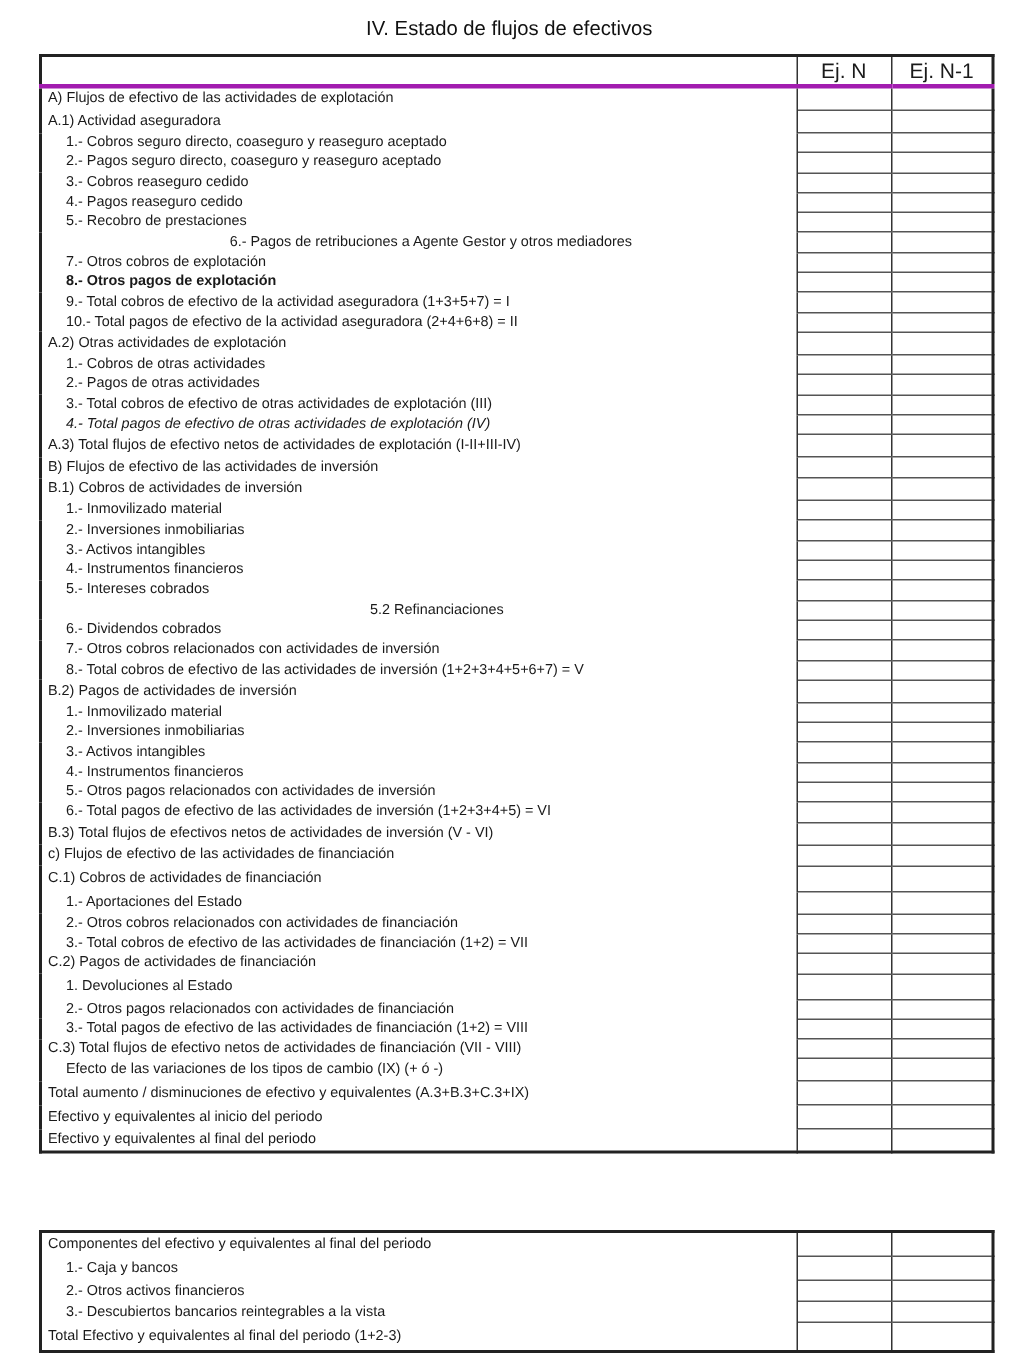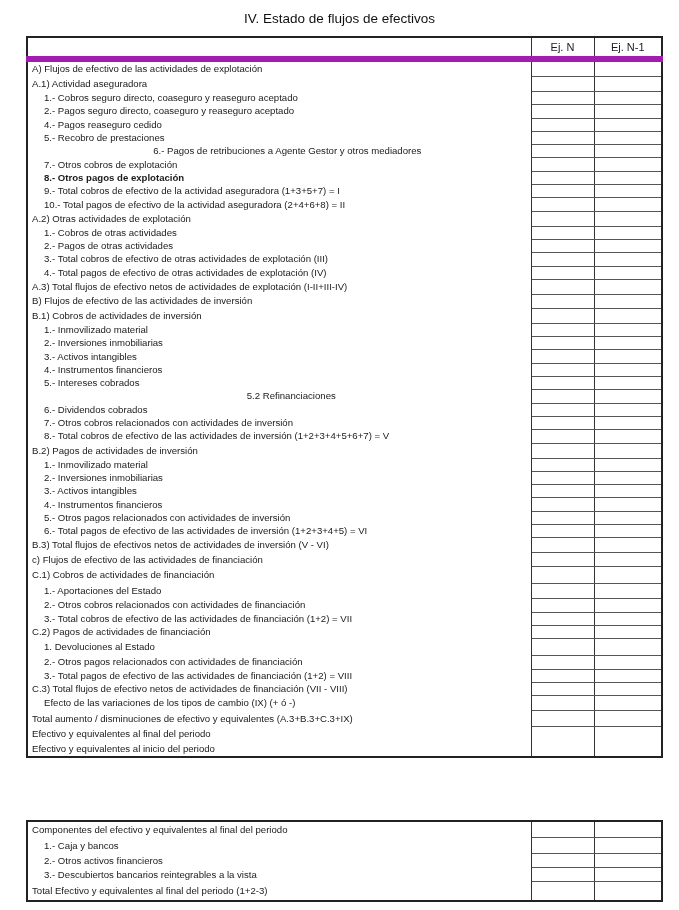--- a/index.html
+++ b/index.html
@@ -9,22 +9,22 @@
            font-size:13.5px; color:#111; }
   table { position:absolute; left:26px; width:635px; border-collapse:collapse;
           table-layout:fixed; font-size:9.6px; }
   #main { top:36px; }
   #components { top:820px; }
   table { border:2px solid #222; }
   col.c-label { width:504px; }
   col.c-n { width:63px; }
   col.c-n1 { width:68px; }
   td, th { padding:0; margin:0; vertical-align:middle; overflow:hidden; white-space:nowrap; }
-  th { height:18px; font-weight:normal; font-size:11px; text-align:center;
-       border-bottom:6px solid #a21caf; }
+  th { height:18px; font-weight:normal; font-size:14px; text-align:center;
+       border-bottom:3px solid #a21caf; }
   th.lbl { border-right:1px solid #333; }
   th.n { border-right:1px solid #333; }
   td.lbl { border-right:1px solid #333; padding-left:4px; line-height:12px; }
   td.v { border-right:1px solid #333; border-bottom:1px solid #555; }
   td.v.last { border-right:none; }
   tr.r td { height:12.3px; }
   .ind0 { padding-left:4px; }
   .ind1 { padding-left:16px !important; }
   .ind2 { padding-left:24px !important; }
   tr.lastrow td.v { border-bottom:none; }
@@ -62,20 +62,25 @@
         <td class="lbl ind1" style="height: 12.3px;">1.- Cobros seguro directo, coaseguro y reaseguro aceptado</td>
         <td class="v" style="height: 12.3px;"></td>
         <td class="v last" style="height: 12.3px;"></td>
       </tr>
       <tr class="r">
         <td class="lbl ind1" style="height: 12.3px;">2.- Pagos seguro directo, coaseguro y reaseguro aceptado</td>
         <td class="v" style="height: 12.3px;"></td>
         <td class="v last" style="height: 12.3px;"></td>
       </tr>
       <tr class="r">
+        <td class="lbl ind1" style="height: 12.3px;">3.- Cobros reaseguro cedido</td>
+        <td class="v" style="height: 12.3px;"></td>
+        <td class="v last" style="height: 12.3px;"></td>
+      </tr>
+      <tr class="r">
         <td class="lbl ind1" style="height: 12.3px;">4.- Pagos reaseguro cedido</td>
         <td class="v" style="height: 12.3px;"></td>
         <td class="v last" style="height: 12.3px;"></td>
       </tr>
       <tr class="r">
         <td class="lbl ind1" style="height: 12.3px;">5.- Recobro de prestaciones</td>
         <td class="v" style="height: 12.3px;"></td>
         <td class="v last" style="height: 12.3px;"></td>
       </tr>
       <tr class="r">
@@ -117,21 +122,21 @@
         <td class="lbl ind1" style="height: 12.3px;">2.- Pagos de otras actividades</td>
         <td class="v" style="height: 12.3px;"></td>
         <td class="v last" style="height: 12.3px;"></td>
       </tr>
       <tr class="r">
         <td class="lbl ind1" style="height: 12.3px;">3.- Total cobros de efectivo de otras actividades de explotación (III)</td>
         <td class="v" style="height: 12.3px;"></td>
         <td class="v last" style="height: 12.3px;"></td>
       </tr>
       <tr class="r">
-        <td class="lbl ind1" style="height: 12.3px;">4.- Total pagos de efectivo de otras actividades de explotación (IV)</td>
+        <td class="lbl ind1" style="height: 12.3px; font-style: italic;">4.- Total pagos de efectivo de otras actividades de explotación (IV)</td>
         <td class="v" style="height: 12.3px;"></td>
         <td class="v last" style="height: 12.3px;"></td>
       </tr>
       <tr class="r">
         <td class="lbl ind0" style="height: 14px;">A.3) Total flujos de efectivo netos de actividades de explotación (I-II+III-IV)</td>
         <td class="v" style="height: 14px;"></td>
         <td class="v last" style="height: 14px;"></td>
       </tr>
       <tr class="r">
         <td class="lbl ind0" style="height: 13px;">B) Flujos de efectivo de las actividades de inversión</td>
@@ -281,29 +286,29 @@
       <tr class="r">
         <td class="lbl ind1" style="height: 14px;">Efecto de las variaciones de los tipos de cambio (IX) (+ ó -)</td>
         <td class="v" style="height: 14px;"></td>
         <td class="v last" style="height: 14px;"></td>
       </tr>
       <tr class="r">
         <td class="lbl ind0" style="height: 15px;">Total aumento / disminuciones de efectivo y equivalentes (A.3+B.3+C.3+IX)</td>
         <td class="v" style="height: 15px;"></td>
         <td class="v last" style="height: 15px;"></td>
       </tr>
-      <tr class="r lastrow">
-        <td class="lbl ind0" style="height: 14px;">Efectivo y equivalentes al final del periodo</td>
-        <td class="v" style="height: 14px;"></td>
-        <td class="v last" style="height: 14px;"></td>
-      </tr>
       <tr class="r">
         <td class="lbl ind0" style="height: 15px;">Efectivo y equivalentes al inicio del periodo</td>
         <td class="v" style="height: 15px;"></td>
         <td class="v last" style="height: 15px;"></td>
+      </tr>
+      <tr class="r lastrow">
+        <td class="lbl ind0" style="height: 14px;">Efectivo y equivalentes al final del periodo</td>
+        <td class="v" style="height: 14px;"></td>
+        <td class="v last" style="height: 14px;"></td>
       </tr>
     </tbody>
 </table>
 
 <table id="components">
   <colgroup>
       <col class="c-label">
       <col class="c-n">
       <col class="c-n1">
     </colgroup>

